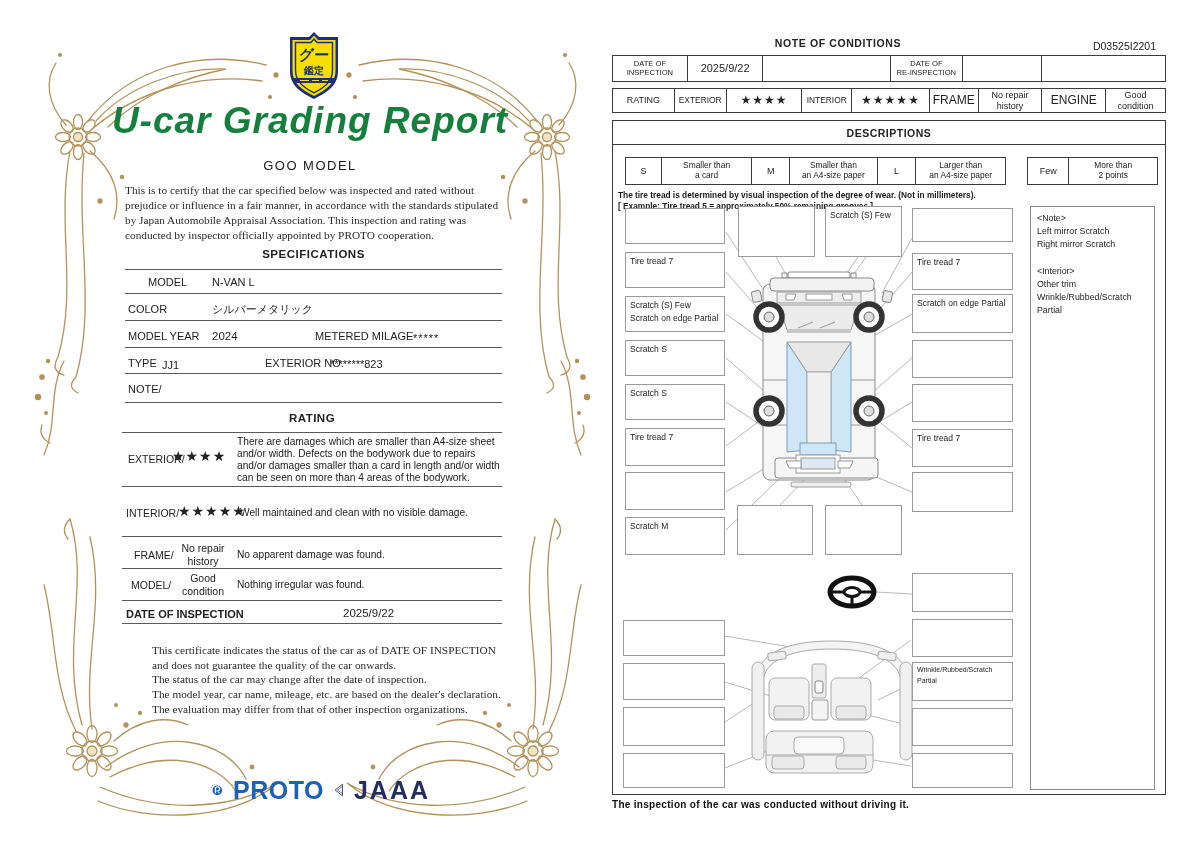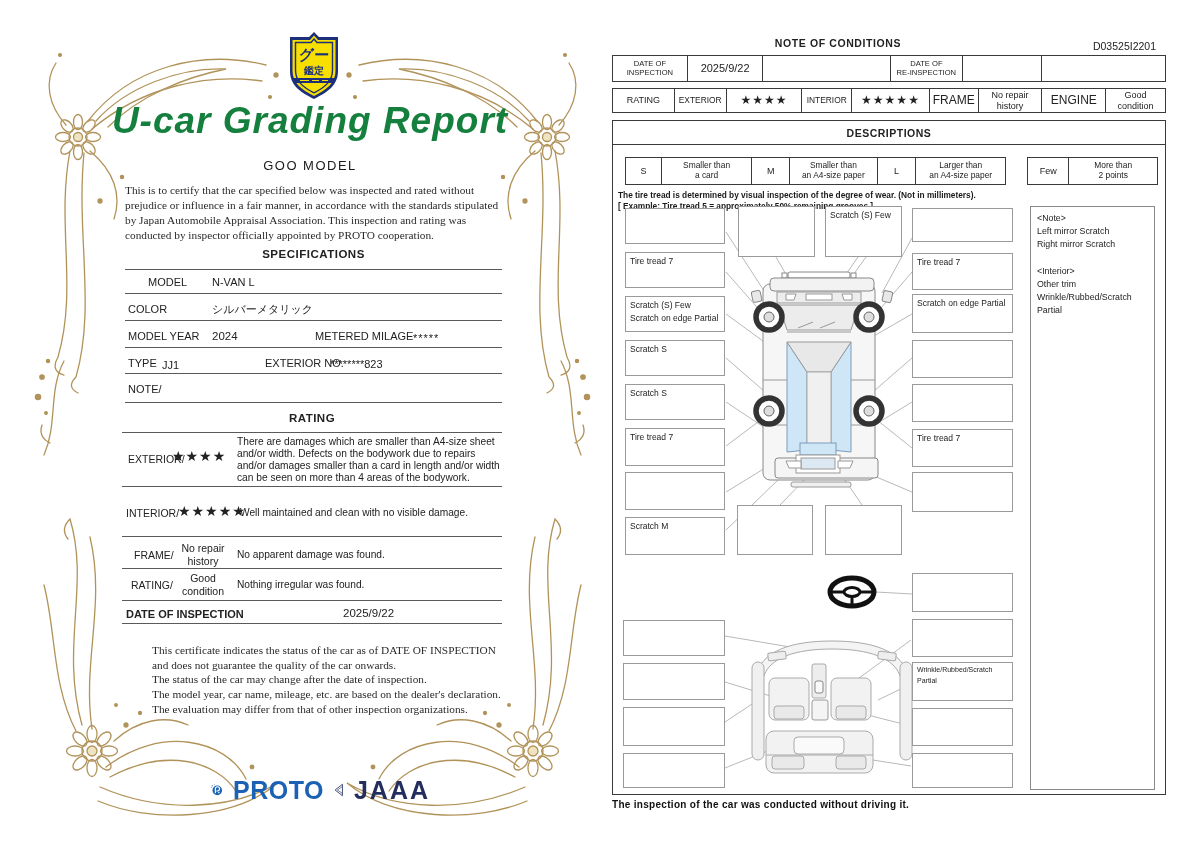--- a/index.html
+++ b/index.html
@@ -157,21 +157,21 @@
     <div class="abs sans" style="left:178px;top:503px;font-size:14px;letter-spacing:1px;z-index:1;">★★★★★</div>
     <div class="abs sans" style="left:240px;top:507px;width:264px;font-size:10.2px;z-index:1;">Well maintained and clean with no visible damage.</div>
     <div class="hline" style="left:122px;top:536px;width:380px;z-index:1;"></div>
 
     <div class="abs sans" style="left:134px;top:549px;font-size:10.5px;z-index:1;">FRAME/</div>
     <div class="abs sans pre center" style="left:172px;top:542px;width:62px;font-size:10.5px;line-height:1.2;z-index:1;">No repair
 history</div>
     <div class="abs sans" style="left:237px;top:549px;width:264px;font-size:10.2px;z-index:1;">No apparent damage was found.</div>
     <div class="hline" style="left:122px;top:568px;width:380px;z-index:1;"></div>
 
-    <div class="abs sans" style="left:131px;top:579px;font-size:10.5px;z-index:1;">RATING/</div>
+    <div class="abs sans" style="left:131px;top:579px;font-size:10.5px;z-index:1;">MODEL/</div>
     <div class="abs sans pre center" style="left:172px;top:572px;width:62px;font-size:10.5px;line-height:1.2;z-index:1;">Good
 condition</div>
     <div class="abs sans" style="left:237px;top:579px;width:264px;font-size:10.2px;z-index:1;">Nothing irregular was found.</div>
     <div class="hline" style="left:122px;top:600px;width:380px;z-index:1;"></div>
 
     <div class="abs sans" style="left:126px;top:608px;font-size:11px;font-weight:600;z-index:1;">DATE OF INSPECTION</div>
     <div class="abs sans" style="left:343px;top:607px;font-size:11.5px;z-index:1;">2025/9/22</div>
     <div class="hline" style="left:122px;top:623px;width:380px;z-index:1;"></div>
 
     <div class="abs serif" style="left:152px;top:643px;width:356px;font-size:11.3px;line-height:1.3;color:#2a2a2a;z-index:1;">

